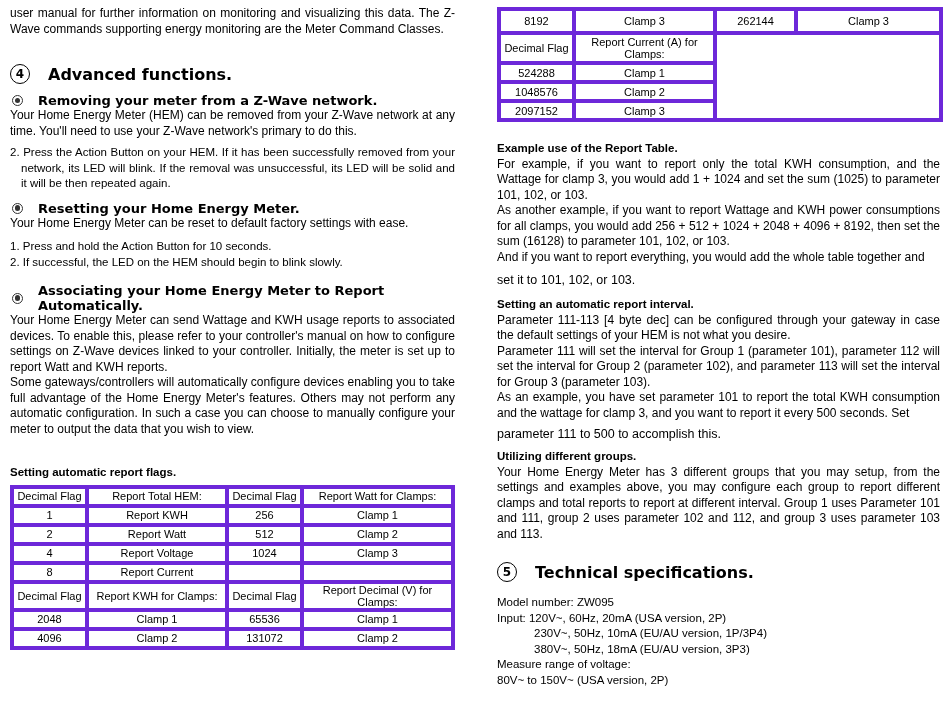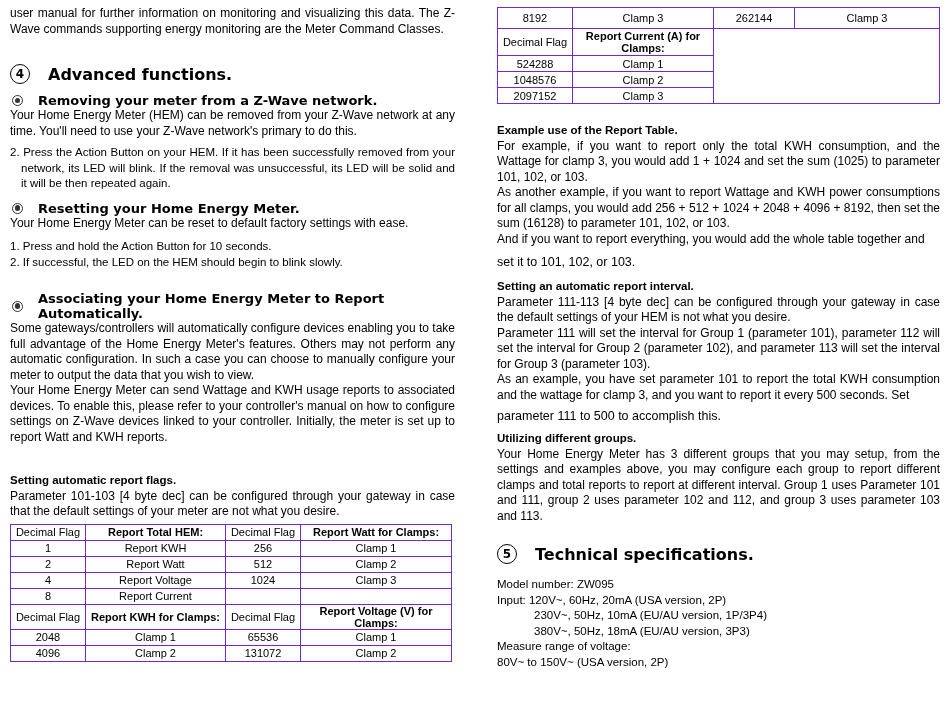--- a/index.html
+++ b/index.html
@@ -30,42 +30,42 @@
   .radio-icon::after{
     content:"";position:absolute;left:1.8px;top:1.8px;right:1.8px;bottom:1.8px;
     background:#333;border-radius:50%;
   }
   .subhead-title{font-family:"DejaVu Sans", sans-serif;font-weight:600;font-size:13px;}
 
   .nlist{font-size:11.5px;line-height:15.5px;}
   .nitem{padding-left:11px;text-indent:-11px;text-align:justify;}
 
   table.flags{border-collapse:collapse;table-layout:fixed;font-size:11px;text-align:center;}
-  table.flags td{border:1px solid #6d28d9;padding:0 2px;height:15px;vertical-align:middle;overflow:hidden;}
-  table.flags td.thb{font-weight:bold;}
+  table.flags td{border:4px solid #6d28d9;padding:0 2px;height:15px;vertical-align:middle;overflow:hidden;}
+  table.flags td.thb{font-weight:normal;}
   .tbl-left{width:441px;}
   .tbl-right{width:442px;}
   .tbl-right tr.r0 td{height:20px;}
   .tbl-right tr.r1 td{height:26px;}
 
   .big-line{font-size:12.5px;line-height:16px;margin:0;}
 
   .spec-line{font-size:11.5px;line-height:15.5px;}
   .spec-line.indent{padding-left:37px;}
 
   
   .m-intro{margin-top:2px;}
   .m-sec4{margin-top:27px;}
   .m-sub1{margin-top:9px;}
   .m-p1{margin-top:12px;}
   .m-l1{margin-top:6px;}
   .m-sub2{margin-top:9px;}
   .m-p2{margin-top:11px;}
   .m-l2{margin-top:8px;}
-  .m-sub3{margin-top:21px;}
+  .m-sub3{margin-top:13px;}
   .m-p3{margin-top:13px;}
   .m-p4{margin-top:11px;}
   .m-hflags{margin-top:28px;}
   .m-tbl{margin-top:4px;}
 
   .m-rtbl{margin-top:1px;}
   .m-rnote{margin-top:5px;}
   .m-hex{margin-top:19px;}
   .m-ex2{margin-top:9px;}
   .m-ex3{margin-top:9px;}
@@ -113,25 +113,24 @@
     <div class="nlist m-l2">
       <div class="nitem">1. Press and hold the Action Button for 10 seconds.</div>
       <div class="nitem">2. If successful, the LED on the HEM should begin to blink slowly.</div>
     </div>
 
     <div class="subhead m-sub3">
       <span class="radio-icon"></span>
       <span class="subhead-title">Associating your Home Energy Meter to Report Automatically.</span>
     </div>
 
+    <p class="body m-p3">Your Home Energy Meter can send Wattage and KWH usage reports to associated devices. To enable this, please refer to your controller's manual on how to configure settings on Z-Wave devices linked to your controller. Initially, the meter is set up to report Watt and KWH reports.</p>
     <p class="body m-p4">Some gateways/controllers will automatically configure devices enabling you to take full advantage of the Home Energy Meter's features. Others may not perform any automatic configuration. In such a case you can choose to manually configure your meter to output the data that you wish to view.</p>
-    <p class="body m-p3">Your Home Energy Meter can send Wattage and KWH usage reports to associated devices. To enable this, please refer to your controller's manual on how to configure settings on Z-Wave devices linked to your controller. Initially, the meter is set up to report Watt and KWH reports.</p>
 
     <div class="bh m-hflags">Setting automatic report flags.</div>
-    <p class="body">Parameter 101-103 [4 byte dec] can be configured through your gateway in case that the default settings of your meter are not what you desire.</p>
 
     <table class="flags tbl-left m-tbl">
       <colgroup>
           <col style="width:75px">
           <col style="width:140px">
           <col style="width:75px">
           <col style="width:151px">
         </colgroup>
       <tbody>
         <tr>
@@ -161,21 +160,21 @@
         <tr>
           <td>8</td>
           <td>Report Current</td>
           <td></td>
           <td></td>
         </tr>
         <tr>
           <td>Decimal Flag</td>
           <td class="thb">Report KWH for Clamps:</td>
           <td>Decimal Flag</td>
-          <td class="thb">Report Voltage (V) for Clamps:</td>
+          <td class="thb">Report Decimal (V) for Clamps:</td>
         </tr>
         <tr>
           <td>2048</td>
           <td>Clamp 1</td>
           <td>65536</td>
           <td>Clamp 1</td>
         </tr>
         <tr>
           <td>4096</td>
           <td>Clamp 2</td>

